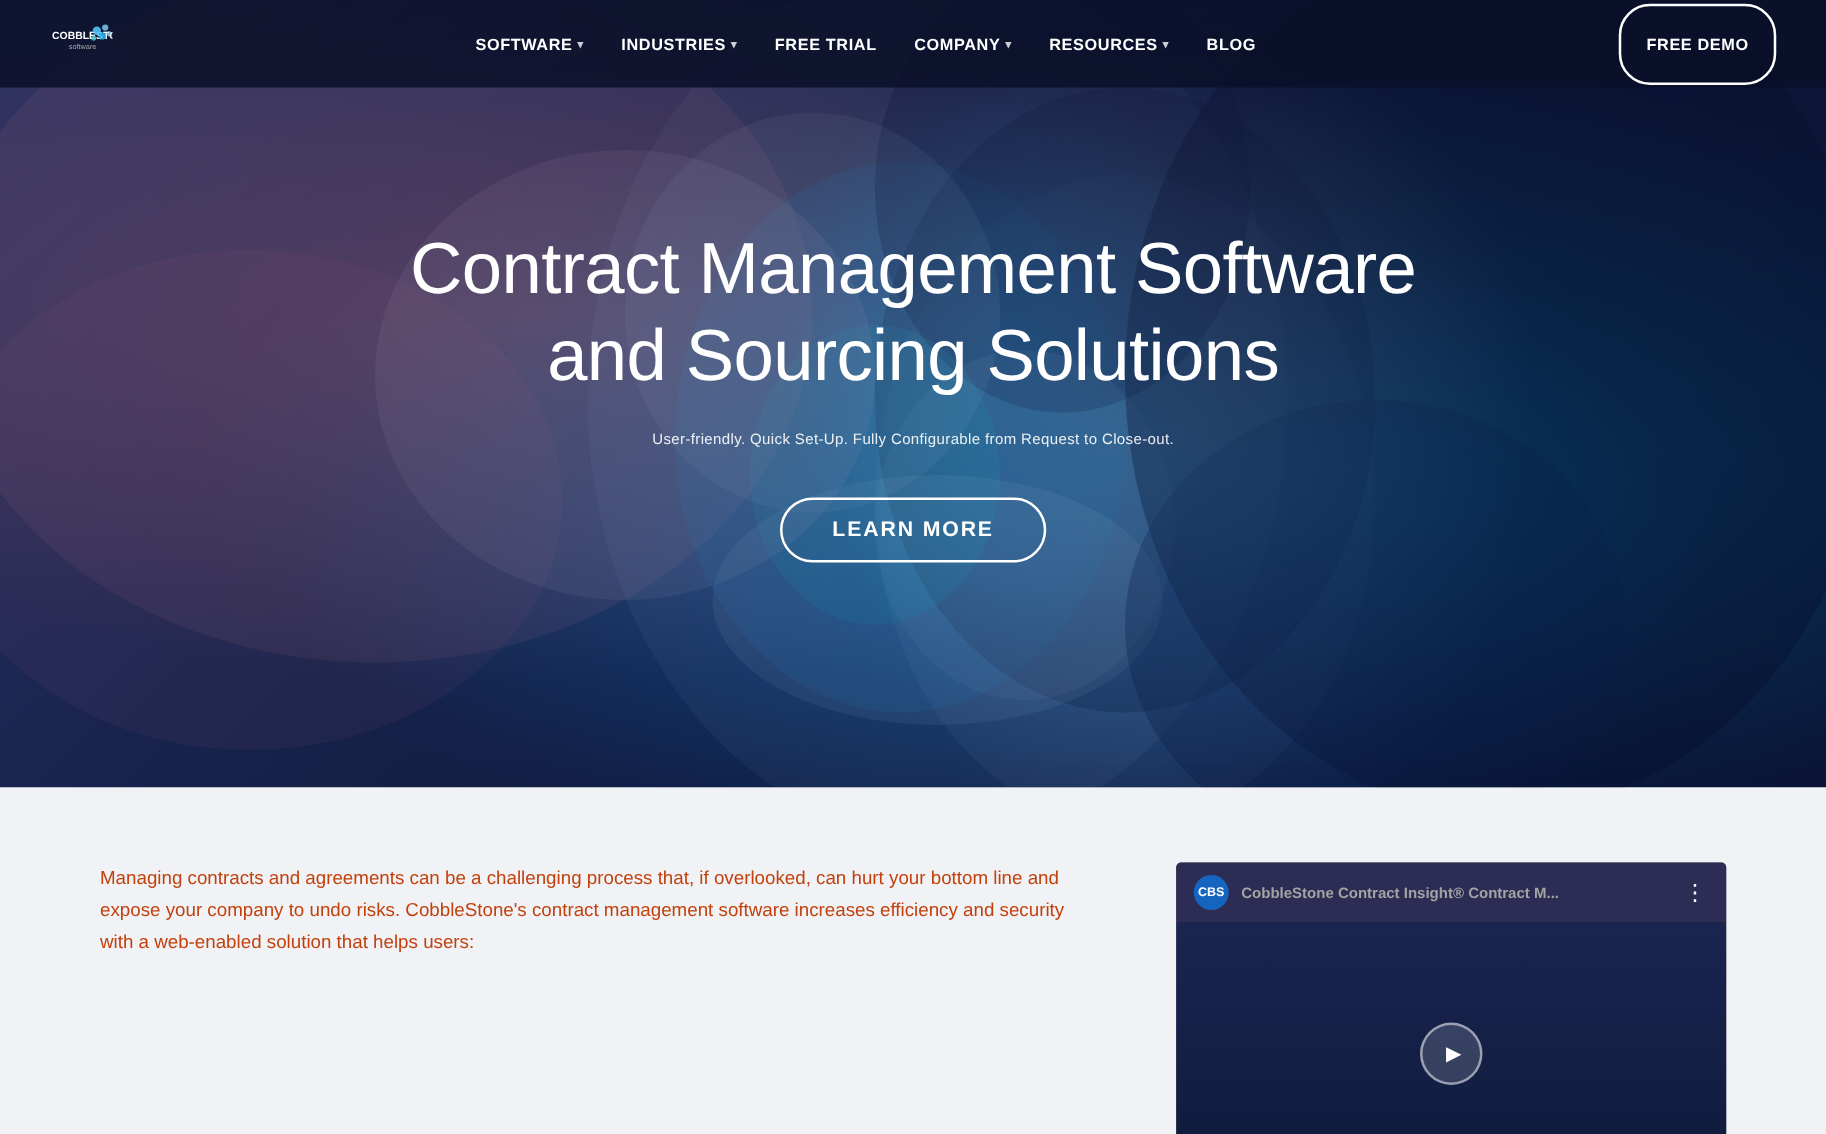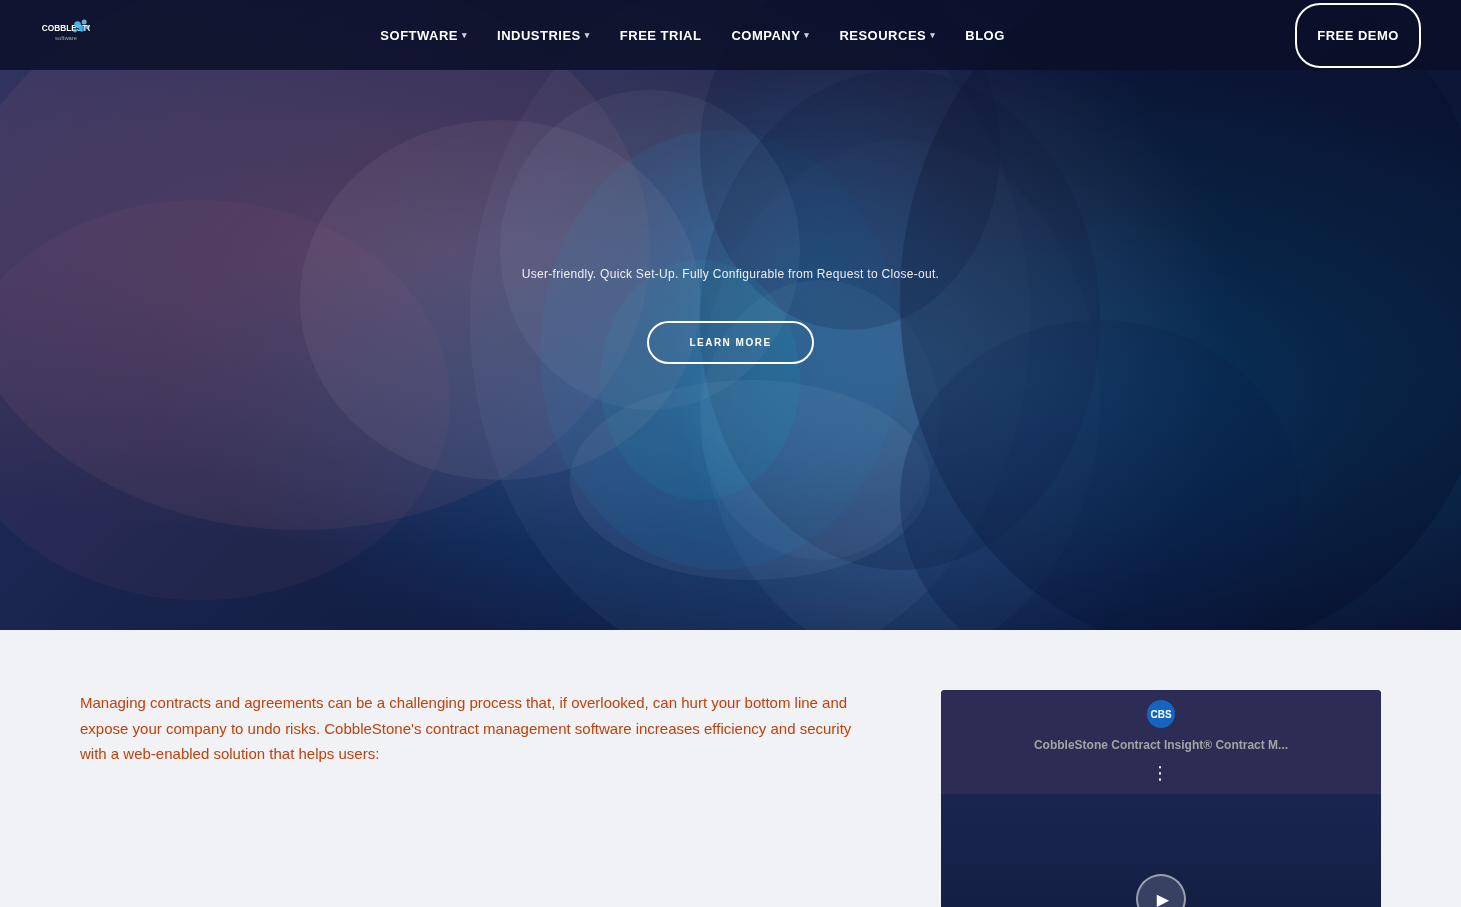--- a/index.html
+++ b/index.html
@@ -121,21 +121,21 @@
       margin-bottom: 40px;
       letter-spacing: 0.3px;
     }
     .hero-btn {
       border: 2px solid white;
       border-radius: 30px;
       padding: 14px 40px;
       color: white;
       background: transparent;
       cursor: pointer;
-      font-size: 10px;
+      font-size: 17px;
       font-weight: 700;
       letter-spacing: 1.5px;
       text-transform: uppercase;
     }
 
     
     .section-below {
       background: #f0f2f5;
       padding: 60px 80px 40px;
     }
@@ -168,21 +168,20 @@
       overflow: hidden;
       height: 260px;
       position: relative;
     }
     .video-header {
       background: #2c2c54;
       padding: 10px 14px;
       display: flex;
       align-items: center;
       gap: 10px;
-      flex-direction: column;
     }
     .video-thumb-circle {
       width: 28px;
       height: 28px;
       border-radius: 50%;
       background: #1565c0;
       display: flex;
       align-items: center;
       justify-content: center;
       color: white;
@@ -309,20 +308,21 @@
 
       <ellipse cx="1200" cy="300" rx="300" ry="350" fill="rgba(5,10,40,0.5)"></ellipse>
       <ellipse cx="1100" cy="500" rx="200" ry="180" fill="rgba(10,20,60,0.4)"></ellipse>
 
       <ellipse cx="500" cy="300" rx="200" ry="180" fill="rgba(220,200,210,0.12)"></ellipse>
       <ellipse cx="650" cy="250" rx="150" ry="160" fill="rgba(200,215,235,0.1)"></ellipse>
     </svg>
   </div>
 
   <div class="hero-content">
+    <h1 class="hero-title">Contract Management Software and Sourcing Solutions</h1>
     <p class="hero-subtitle">User-friendly. Quick Set-Up. Fully Configurable from Request to Close-out.</p>
     <button class="hero-btn">LEARN MORE</button>
   </div>
 </section>
 
 <div class="section-below">
   <div class="section-body">
     <p class="section-text">Managing contracts and agreements can be a challenging process that, if overlooked, can hurt your bottom line and expose your company to undo risks. CobbleStone's contract management software increases efficiency and security with a web-enabled solution that helps users:</p>
     <div class="section-video">
       <div class="video-header">

